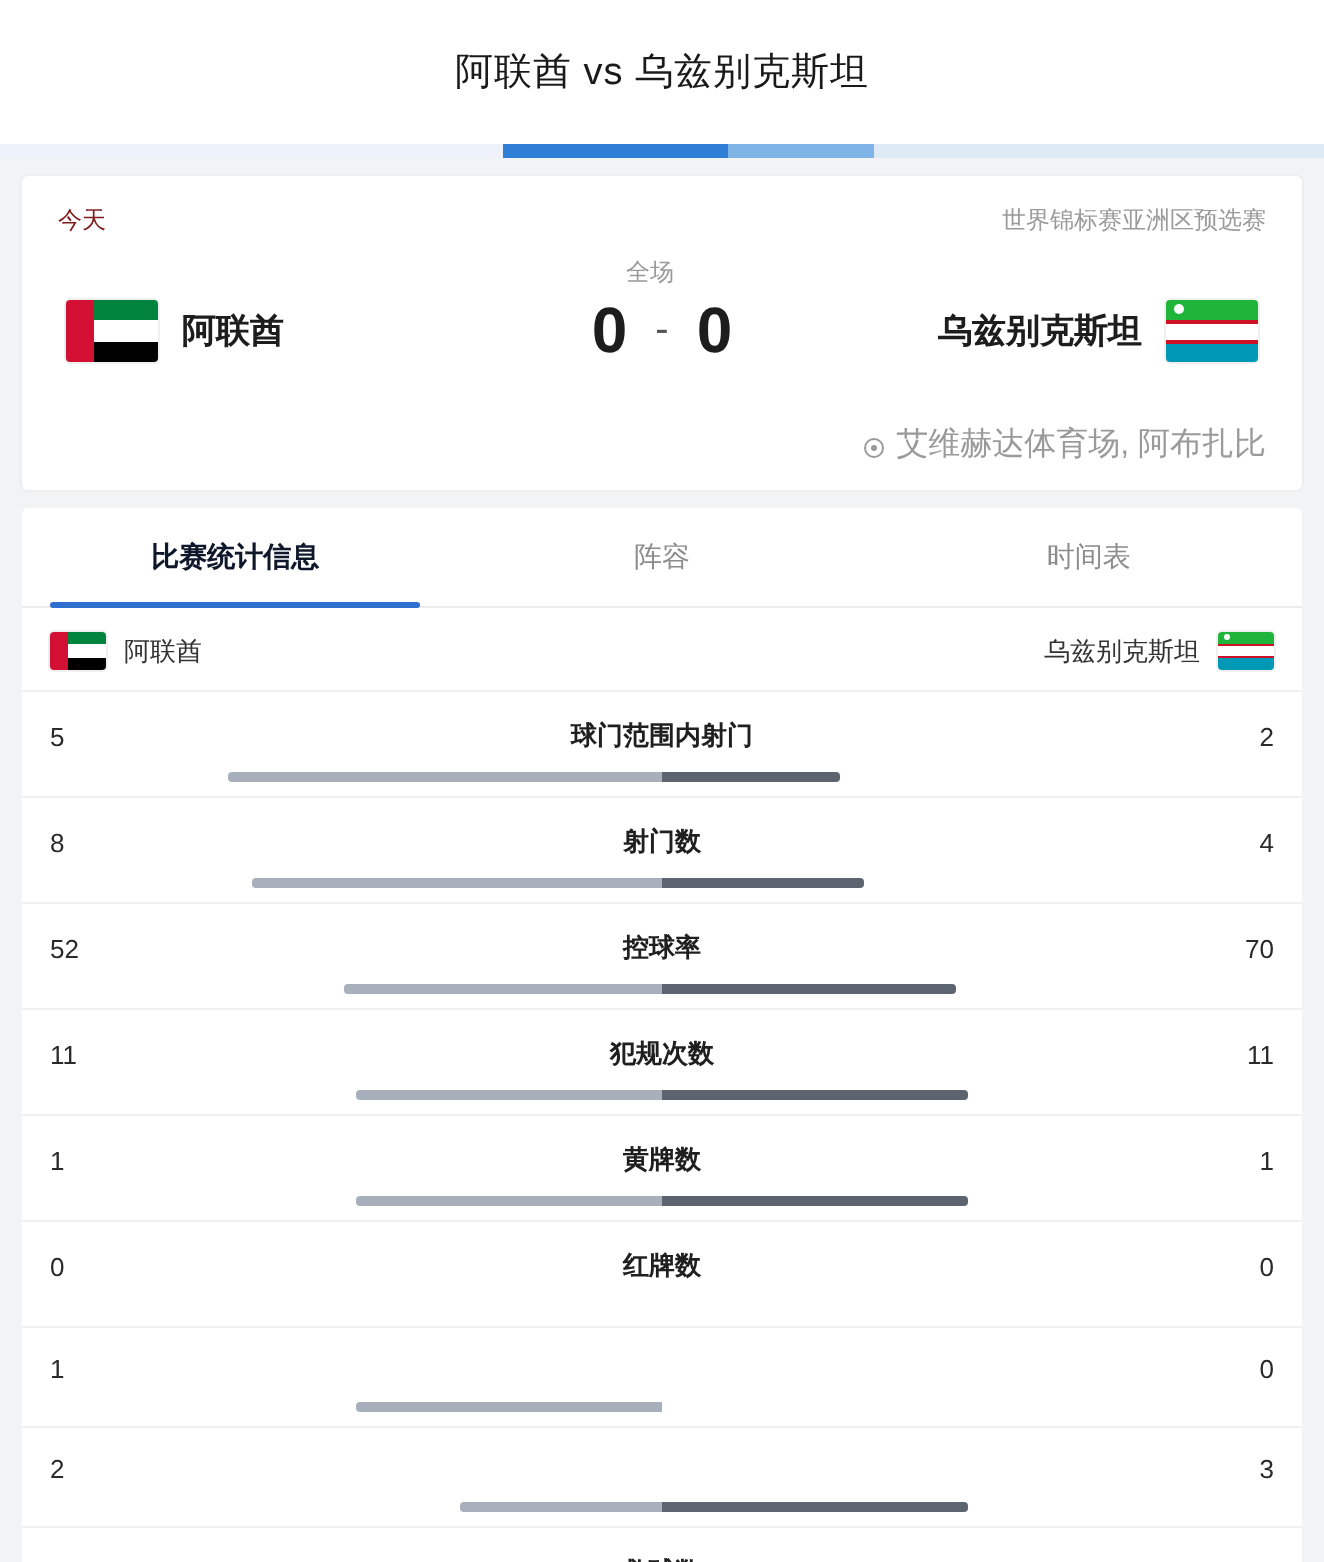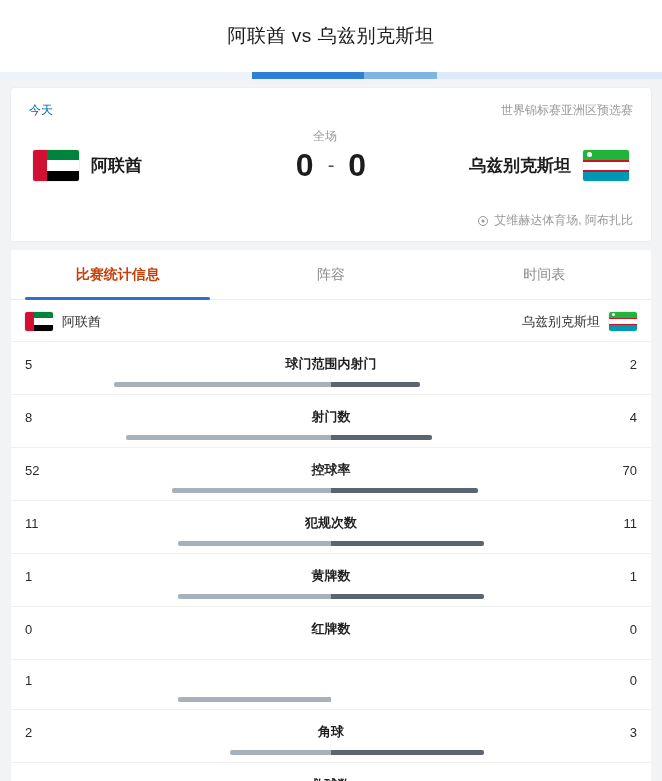--- a/index.html
+++ b/index.html
@@ -49,21 +49,21 @@
     position: relative;
     box-shadow: 0 0 0 1px rgba(0,0,0,0.02);
   }
   .score-meta {
     display: flex;
     justify-content: space-between;
     align-items: flex-start;
     font-size: 12px;
     color: #9a9a9a;
   }
-  .meta-left { color: #0369a1; }
+  .meta-left { color: #7f1d1d; }
   .meta-right { color: #9a9a9a; }
   .fulltime {
     position: absolute;
     left: 0; right: 12px;
     top: 40px;
     text-align: center;
     font-size: 12px;
     color: #9a9a9a;
   }
   .score-row {
@@ -115,21 +115,21 @@
     font-size: 32px;
     font-weight: bold;
     color: #1d1d1d;
   }
   .score-dash { font-size: 20px; color: #555; font-weight: normal; }
   .venue-row {
     display: flex;
     justify-content: flex-end;
     align-items: center;
     gap: 5px;
-    font-size: 12px;
+    font-size: 16px;
     color: #9a9a9a;
     margin-top: 28px;
     padding-bottom: 4px;
   }
   .pin-icon { display: inline-block; width: 12px; height: 12px; }
   
   .tabs-card {
     margin: 9px 11px 0 11px;
     background: #ffffff;
     border-radius: 3px;
@@ -143,21 +143,21 @@
     flex: 1;
     display: flex;
     align-items: center;
     justify-content: center;
     font-size: 14px;
     color: #8c8c8c;
     position: relative;
     cursor: pointer;
   }
   .tab.active {
-    color: #c2410c;
+    color: #0f172a;
     font-weight: bold;
   }
   .tab.active::after {
     content: "";
     position: absolute;
     left: 14px; right: 14px;
     bottom: -1px;
     height: 3px;
     background: #2f6fd0;
     border-radius: 2px;
@@ -421,21 +421,20 @@
               <div class="bar-left" style="width:50%"></div>
             </div>
             <div class="bar-right-wrap">
               <div class="bar-right" style="width:0%"></div>
             </div>
           </div>
         </div>
         <div class="stat-row">
           <div class="stat-top">
             <div class="stat-val left">2</div>
-            <div class="stat-label">角球</div>
             <div class="stat-val right">3</div>
           </div>
           <div class="bars">
             <div class="bar-left-wrap">
               <div class="bar-left" style="width:33%"></div>
             </div>
             <div class="bar-right-wrap">
               <div class="bar-right" style="width:50%"></div>
             </div>
           </div>

